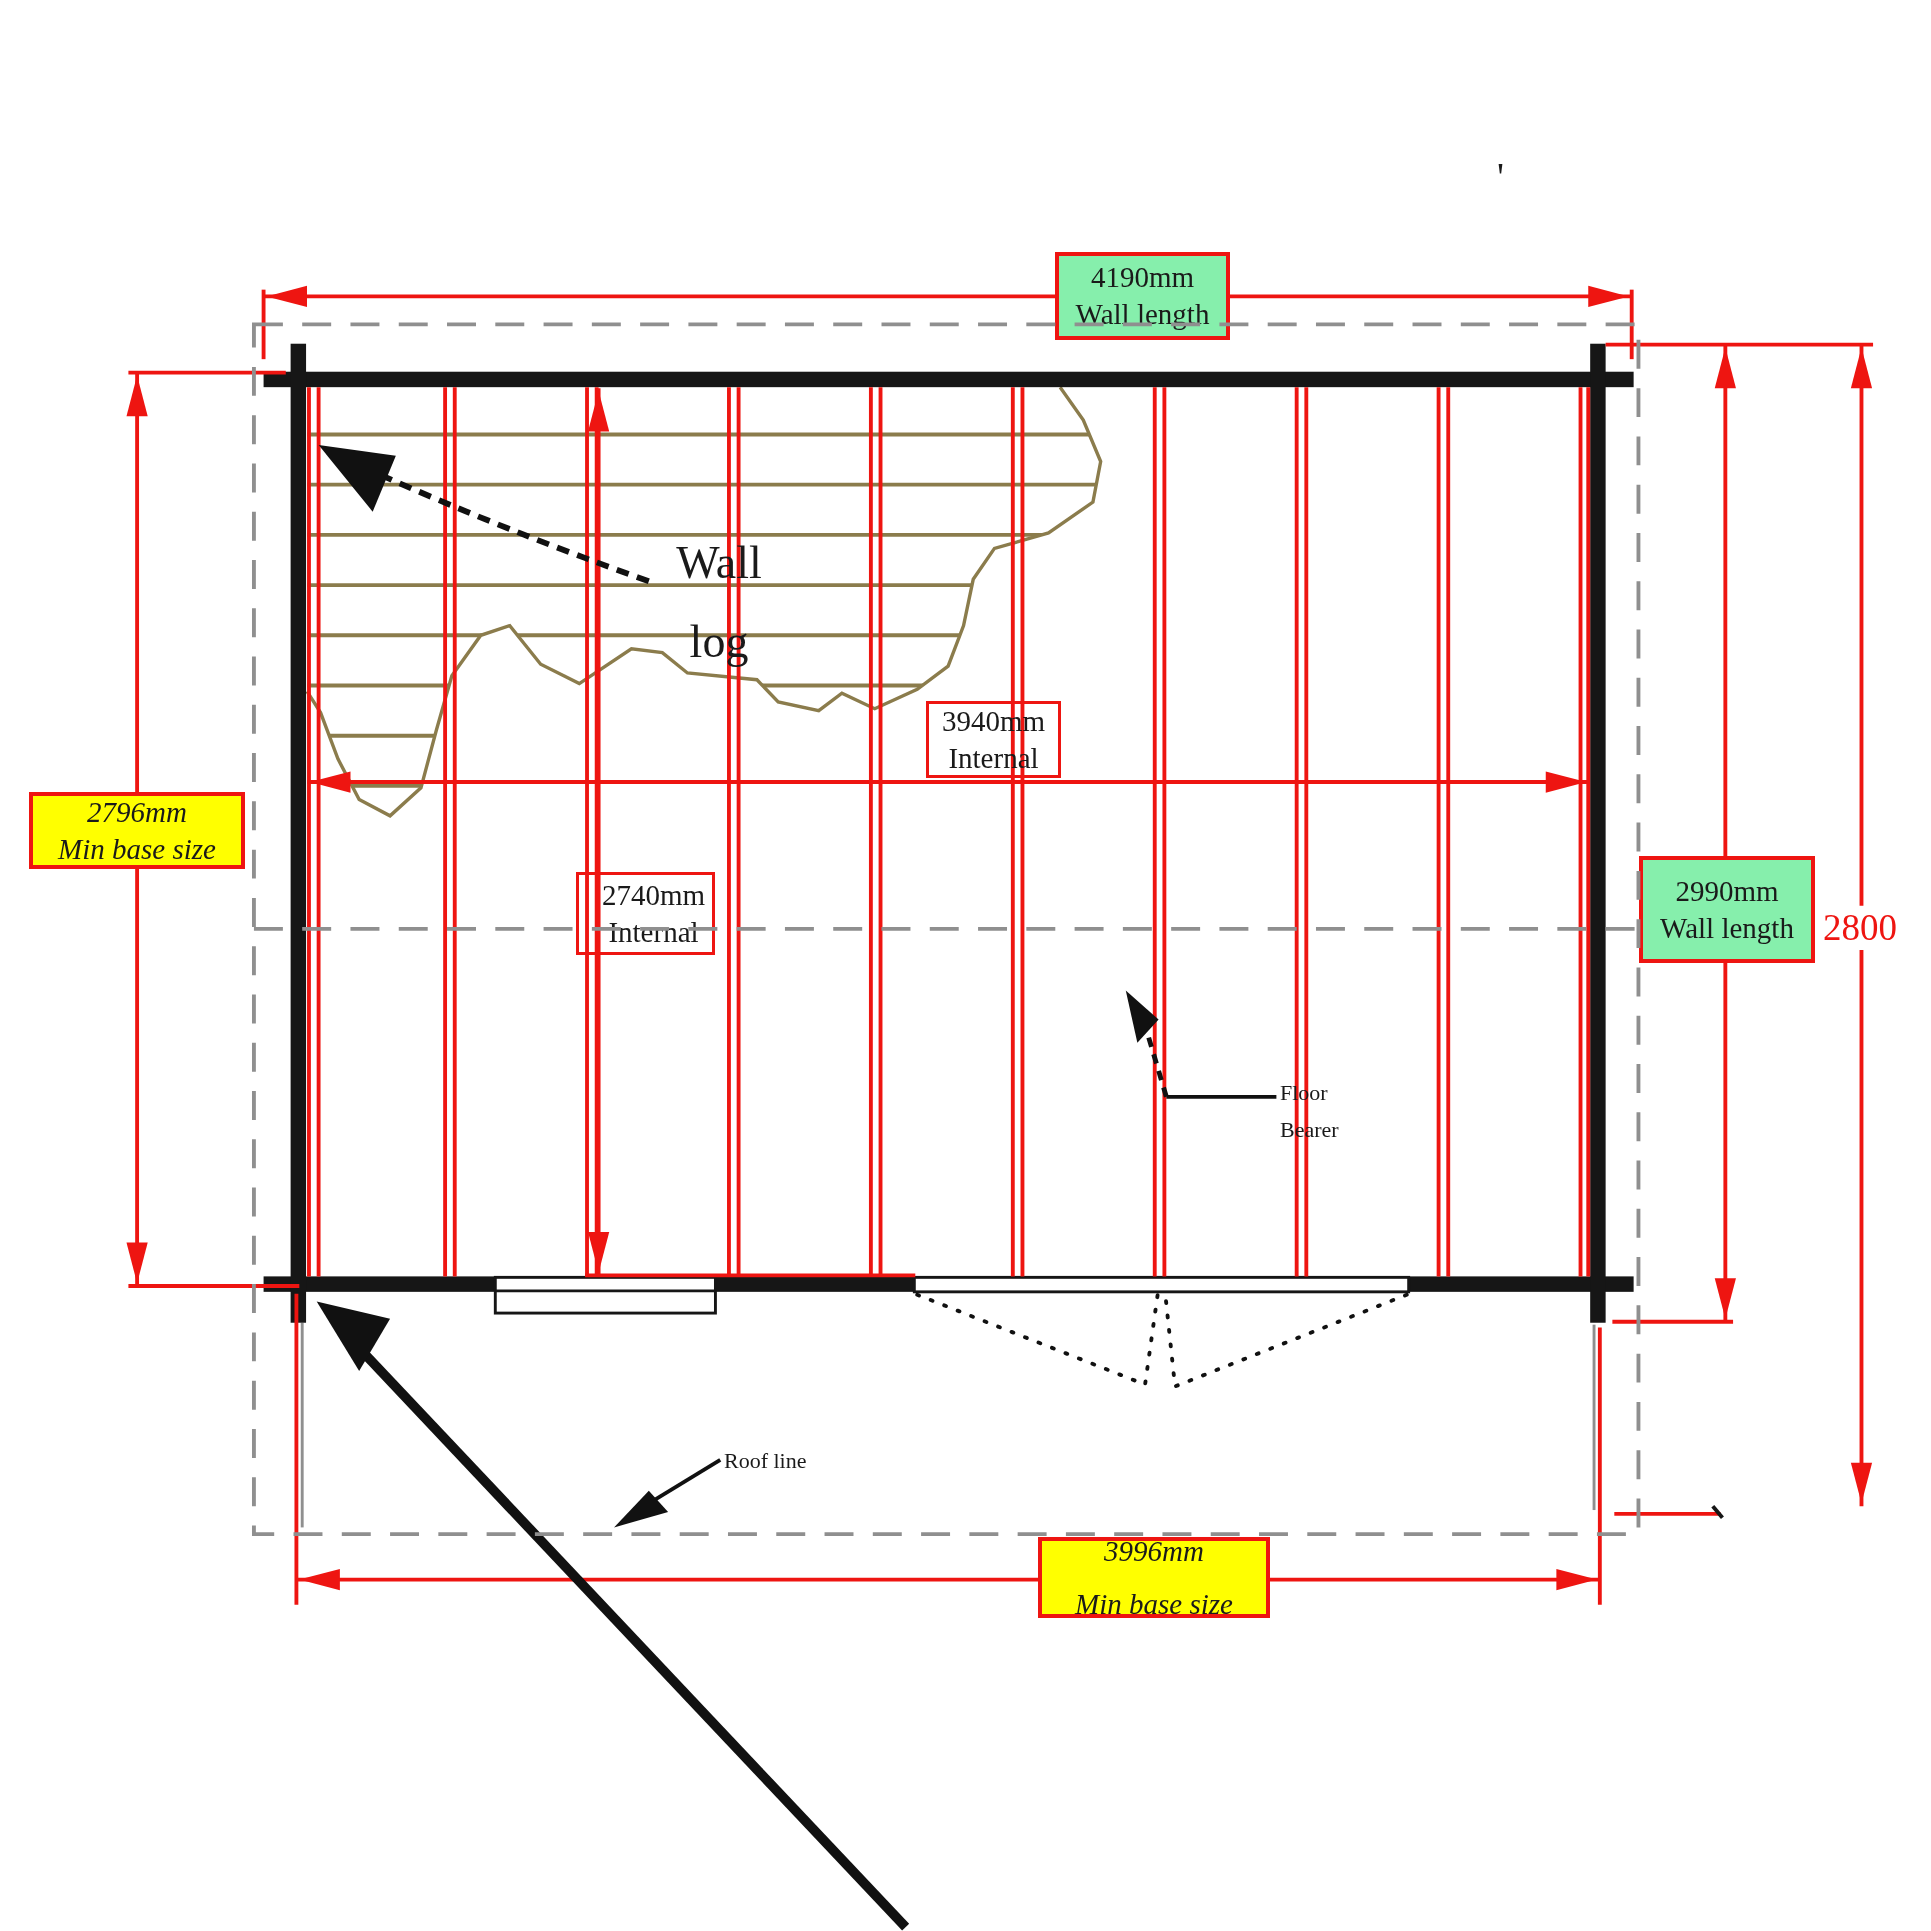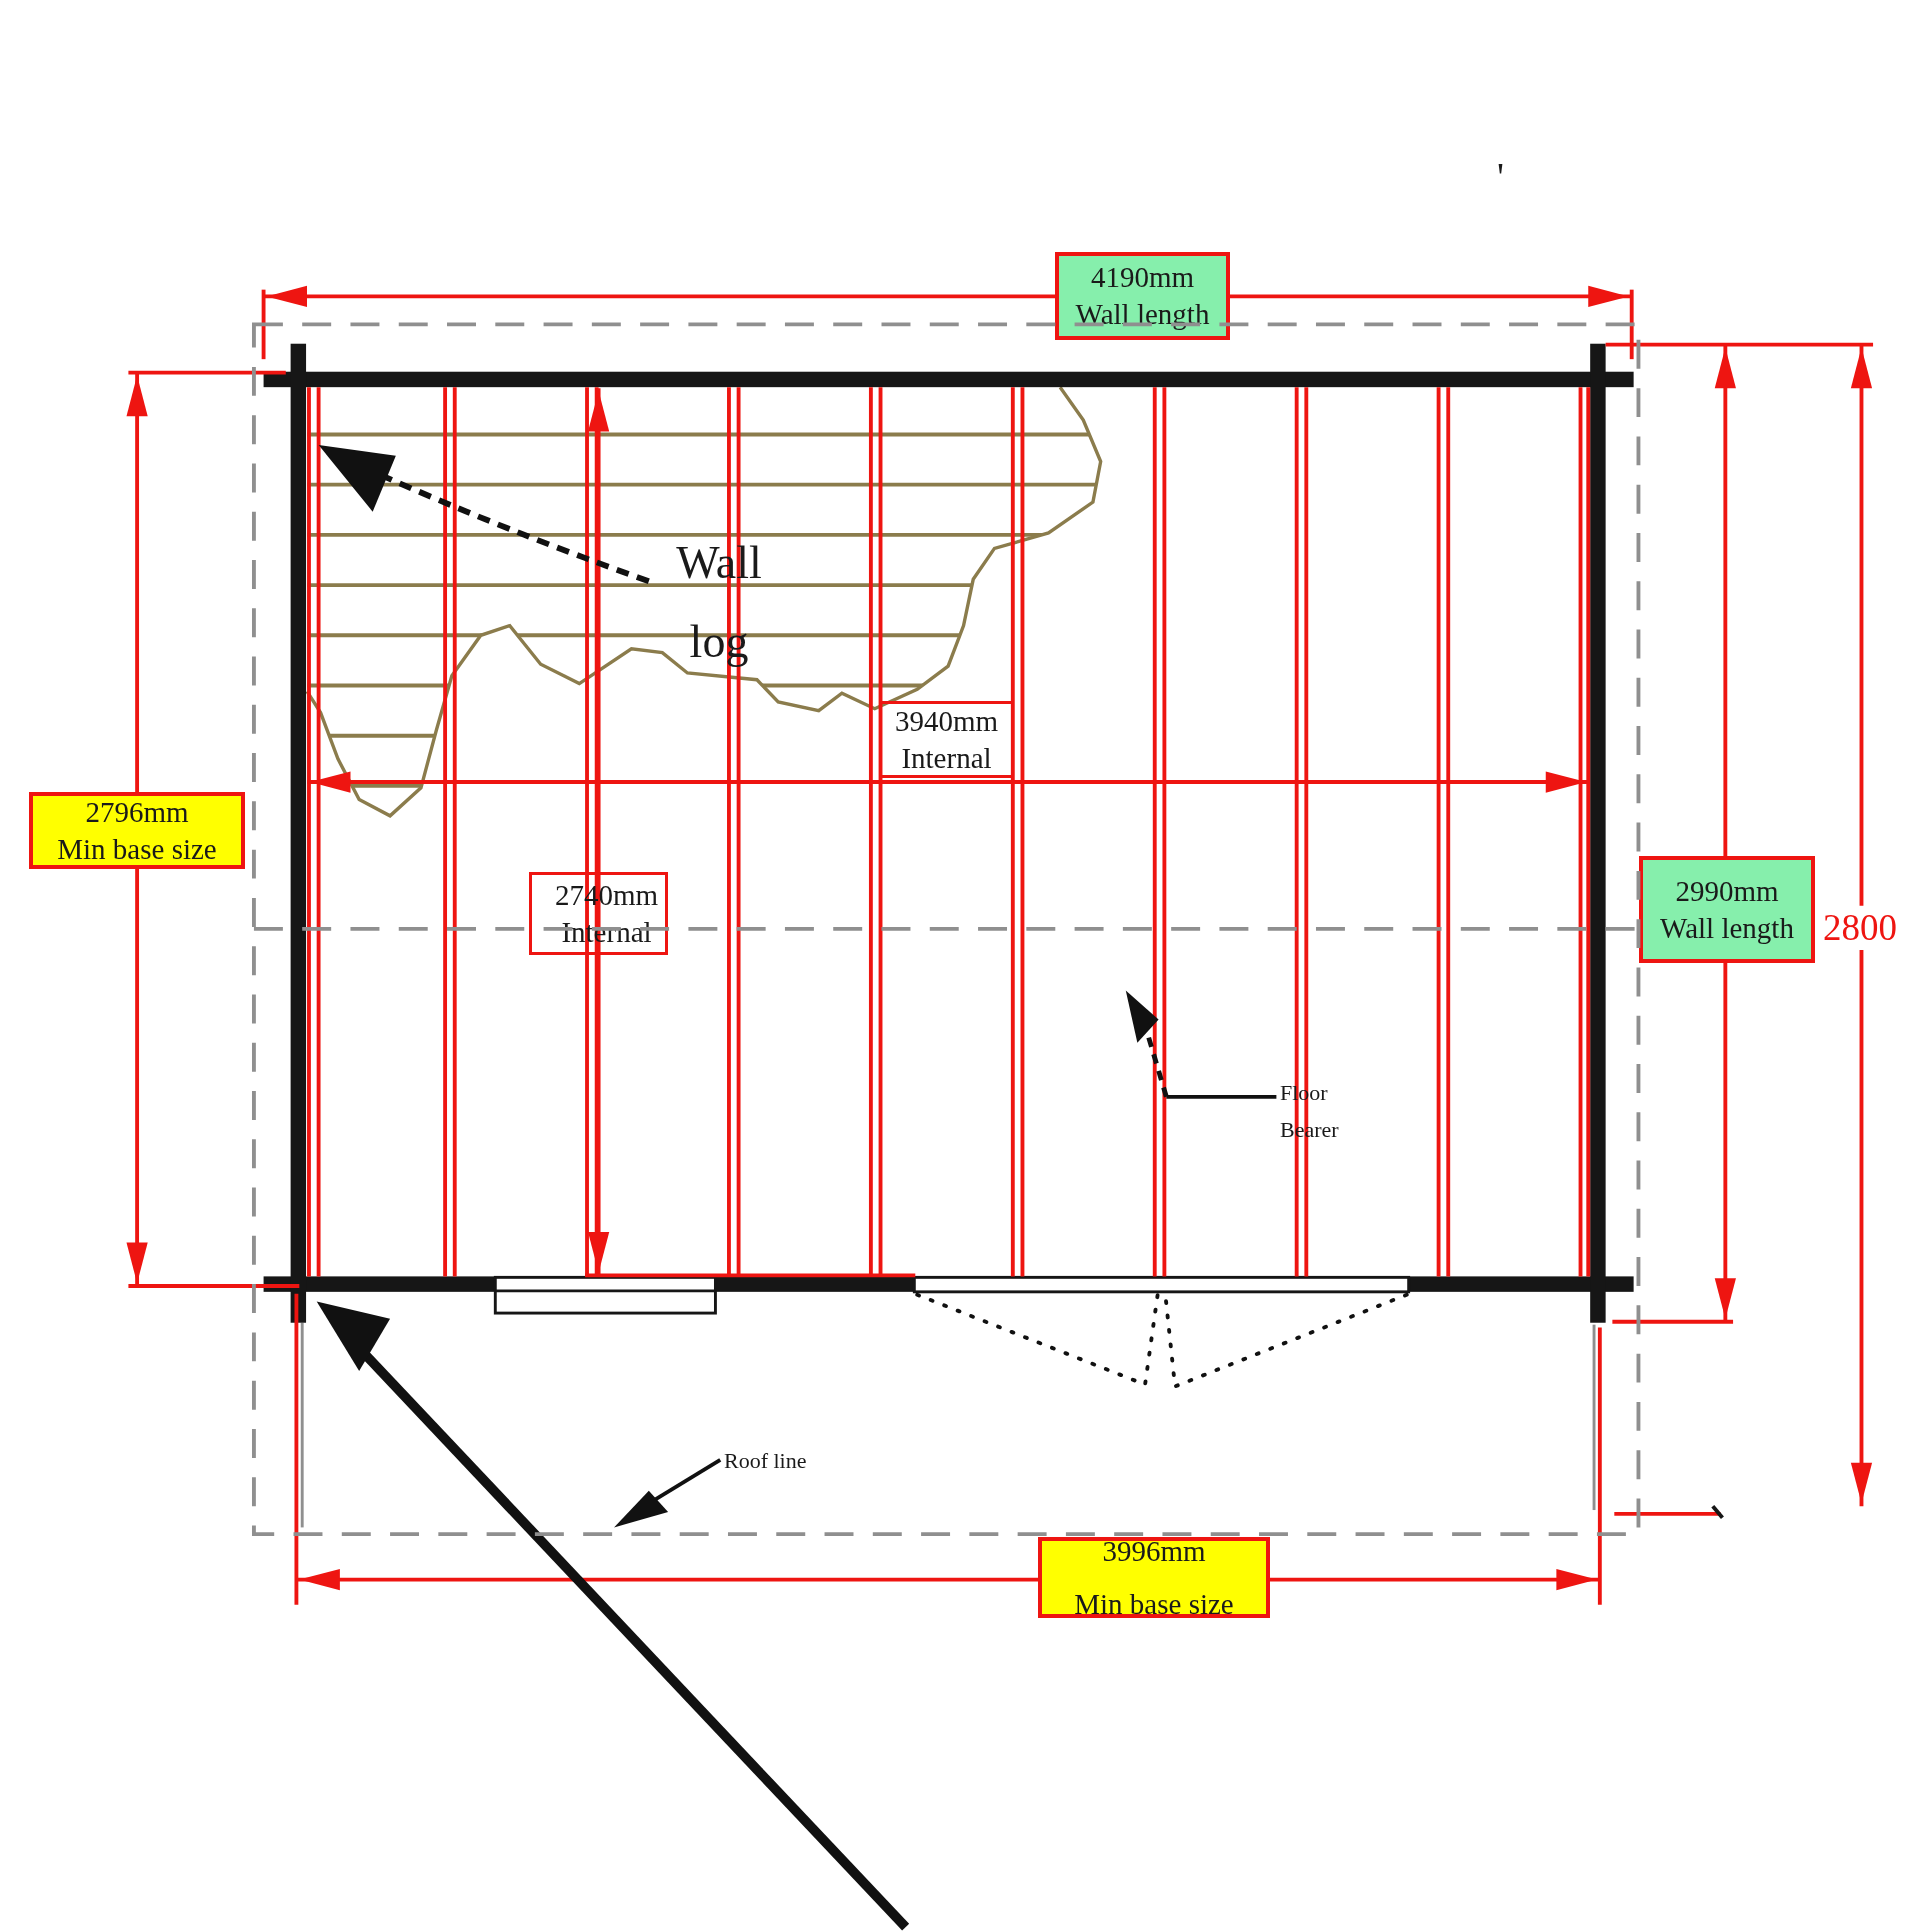--- a/index.html
+++ b/index.html
@@ -23,22 +23,22 @@
 
   .dim-box{
     position:absolute;
     border:4.8px solid var(--dimension-red);
     background:#86efac;
     display:flex;flex-direction:column;align-items:center;justify-content:center;
     font-size:29px;line-height:37px;text-align:center;
     box-sizing:border-box;
     white-space:nowrap;
   }
-  .dim-box.yellow{background:var(--highlight-yellow);}
-  .dim-box.transparent{background:transparent;border-width:3.9px;}
+  .dim-box.yellow{background:var(--highlight-yellow);font-style:italic;}
+  .dim-box.transparent{background:transparent;border-width:3.9px;margin-left:47px;}
 
   .free-text{position:absolute;white-space:nowrap;}
   .red-text{color:var(--dimension-red);font-size:37px;}
   .big-text{font-size:46px;line-height:79px;text-align:center;}
   .note-text{font-size:22px;line-height:37px;}
 </style>
 </head>
 <body>
 
 <div class="canvas">

